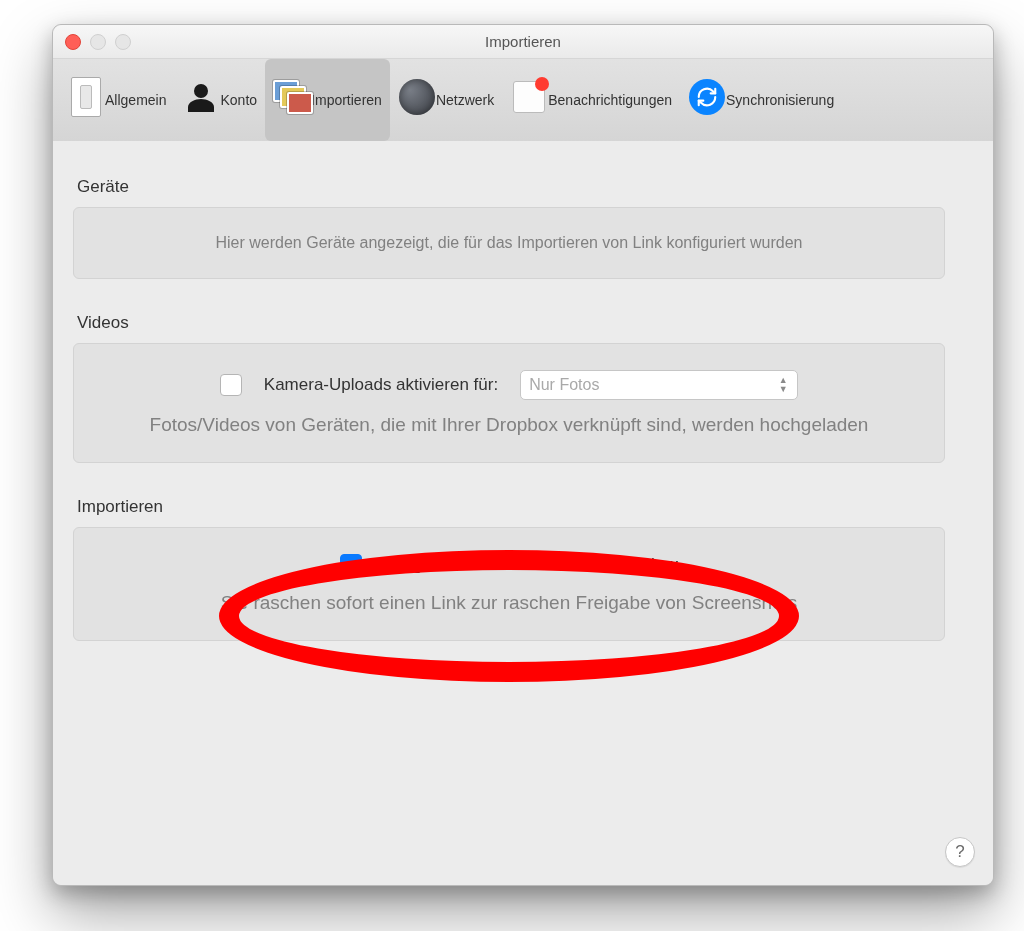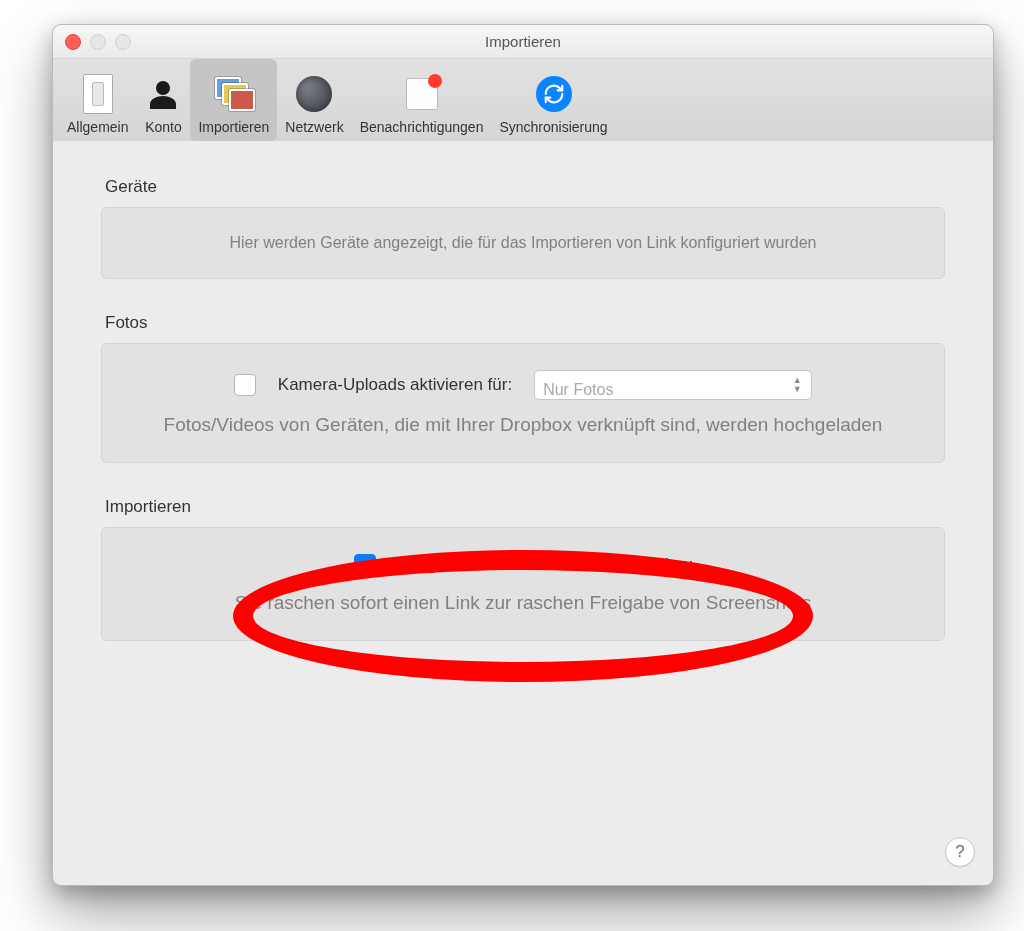--- a/index.html
+++ b/index.html
@@ -6,51 +6,51 @@
   .window{position:absolute;left:52px;top:24px;width:940px;height:860px;background:#ececec;border:1px solid #b9b9b9;border-radius:9px;box-shadow:0 28px 60px rgba(0,0,0,.35),0 8px 20px rgba(0,0,0,.25)}
   
   .titlebar{height:33px;background:linear-gradient(#f7f7f7,#eaeaea);border-top-left-radius:9px;border-top-right-radius:9px;border-bottom:1px solid #d6d6d6;position:relative}
   .traffic{position:absolute;left:12px;top:9px;display:flex;gap:9px;align-items:center}
   .tl{width:14px;height:14px;border-radius:50%}
   .tl.close{background:#ff5f57;border:1px solid #e24439}
   .tl.min,.tl.max{background:#e6e6e6;border:1px solid #d0d0d0}
   .title{position:absolute;left:0;right:0;top:0;height:33px;line-height:33px;text-align:center;font-size:15px;color:#555}
   
   .toolbar{height:82px;background:linear-gradient(#e2e2e2,#d5d5d5);border-bottom:1px solid #b7b7b7;display:flex;align-items:stretch;padding:0 6px}
-  .tab{display:flex;flex-direction:column;align-items:center;justify-content:flex-end;padding:6px 8px 6px;border-radius:6px;cursor:default;position:relative}
+  .tab{display:flex;flex-direction:row;align-items:center;justify-content:flex-end;padding:6px 8px 6px;border-radius:6px;cursor:default;position:relative}
   .tab.selected{background:#c5c5c5}
   .tab .icon{width:38px;height:38px;margin-bottom:6px;display:flex;align-items:center;justify-content:center}
   .tab .lbl{font-size:14px;color:#333;white-space:nowrap}
   
   .ic-general{width:28px;height:38px;background:#fff;border:1px solid #aaa;border-radius:2px;display:flex;align-items:center;justify-content:center}
   .ic-general .sw{width:10px;height:22px;background:#e8e8e8;border:1px solid #bbb;border-radius:2px}
   .ic-account{width:34px;height:34px}
   .ic-import{position:relative;width:38px;height:34px}
   .ic-import .thumb{position:absolute;width:22px;height:18px;border:2px solid #fff;border-radius:2px;box-shadow:0 0 0 1px rgba(0,0,0,.2)}
   .ic-import .t1{background:#6b9ed6;left:0;top:0}
   .ic-import .t2{background:#e4c95a;left:7px;top:6px}
   .ic-import .t3{background:#cc5a4b;left:14px;top:12px}
   .ic-network{width:36px;height:36px;border-radius:50%;background:radial-gradient(circle at 30% 30%,#7a7f88,#3a3d43);box-shadow:inset 0 0 8px rgba(0,0,0,.4)}
   .ic-notif{width:30px;height:30px;background:#fdfdfd;border:1px solid #bbb;border-radius:3px;position:relative}
   .ic-notif::after{content:"";position:absolute;right:-5px;top:-5px;width:14px;height:14px;border-radius:50%;background:#ff3b30}
   .ic-sync{width:36px;height:36px;border-radius:50%;background:#0a84ff;display:flex;align-items:center;justify-content:center}
   .ic-sync svg{width:22px;height:22px}
   
-  .content{position:absolute;left:0;right:0;top:116px;bottom:0;padding:36px 48px 0 48px;background:#ececec;border-bottom-left-radius:9px;border-bottom-right-radius:9px}
+  .content{position:absolute;left:0;right:0;top:116px;bottom:0;padding:36px 48px 0 20px;background:#ececec;border-bottom-left-radius:9px;border-bottom-right-radius:9px}
   .sect-title{font-size:17px;color:#333;margin:0 0 10px 4px}
   .panel{background:#e2e2e2;border:1px solid #d3d3d3;border-radius:6px;padding:26px 28px;margin-bottom:34px}
   .muted{color:#818181;font-size:16px;text-align:center}
   
   .row{display:flex;align-items:center;justify-content:center;gap:22px;margin-bottom:14px;flex-wrap:nowrap}
   .chk{width:20px;height:20px;border:1px solid #b5b5b5;border-radius:4px;background:#fff;display:inline-flex;align-items:center;justify-content:center;flex:none}
   .chk.checked{background:#0a7aff;border-color:#0a7aff}
   .chk.checked svg{display:block}
   .chk svg{display:none;width:14px;height:14px}
   .ck-label{font-size:17px;color:#333;white-space:nowrap}
-  .select{width:260px;height:28px;background:#fff;border:1px solid #c6c6c6;border-radius:5px;display:flex;align-items:flex-end;padding:0 8px;color:#a9a9a9;font-size:16px;position:relative}
+  .select{width:260px;height:28px;background:#fff;border:1px solid #c6c6c6;border-radius:5px;display:flex;align-items:center;padding:0 8px;color:#a9a9a9;font-size:16px;position:relative}
   .select .arrows{position:absolute;right:6px;top:3px;bottom:3px;width:16px;display:flex;flex-direction:column;align-items:center;justify-content:center;color:#8a8a8a;font-size:9px;line-height:9px}
   .subnote{color:#818181;font-size:19px;text-align:center}
   
   .ss-panel{position:relative}
   .ellipse{position:absolute;left:50%;top:22px;width:540px;height:92px;border:20px solid #ff0000;border-radius:50%;transform:translateX(-50%);pointer-events:none;z-index:5}
   .help{position:absolute;right:18px;bottom:18px;width:28px;height:28px;border-radius:50%;background:#fff;border:1px solid #c6c6c6;display:flex;align-items:center;justify-content:center;color:#6a6a6a;font-size:17px;box-shadow:0 1px 1px rgba(0,0,0,.08)}
 </style>
 </head>
 <body>
 
@@ -126,21 +126,21 @@
 
   </div>
 
   <div class="content">
 
     <div class="sect-title">Geräte</div>
     <div class="panel">
       <div class="muted">Hier werden Geräte angezeigt, die für das Importieren von Link konfiguriert wurden</div>
     </div>
 
-    <div class="sect-title">Fotos</div>
+    <div class="sect-title">Videos</div>
     <div class="panel">
       <div class="row">
         <span class="chk">
           
         </span>
         <span class="ck-label">Kamera-Uploads aktivieren für:</span>
         <div class="select">
           <span>Nur Fotos</span>
           <span class="arrows">▲<br>▼</span>
         </div>

